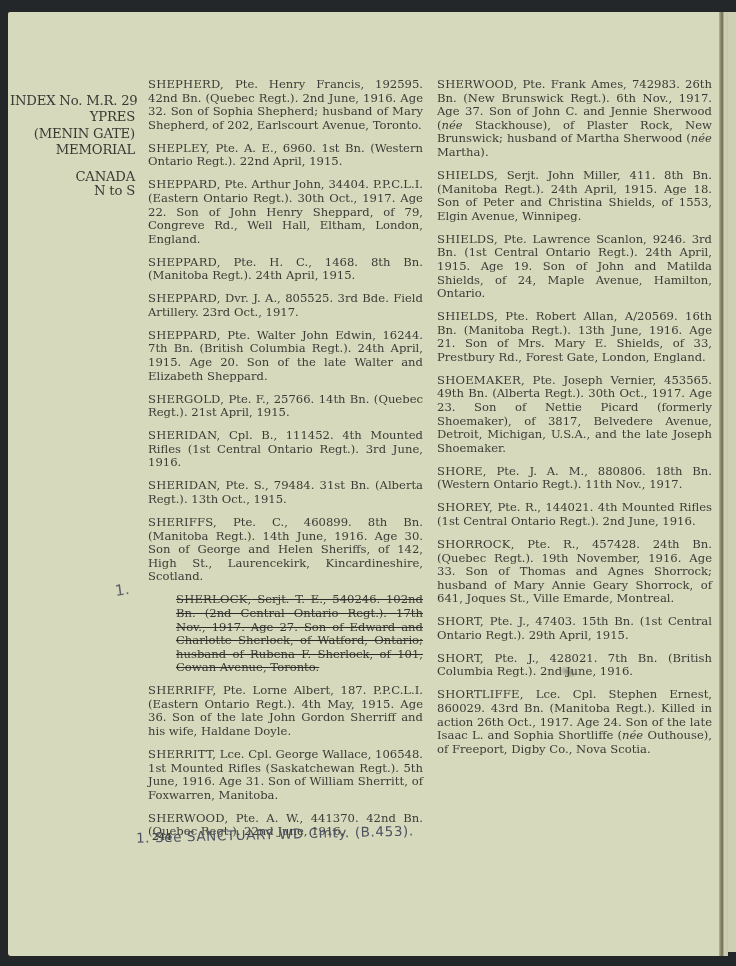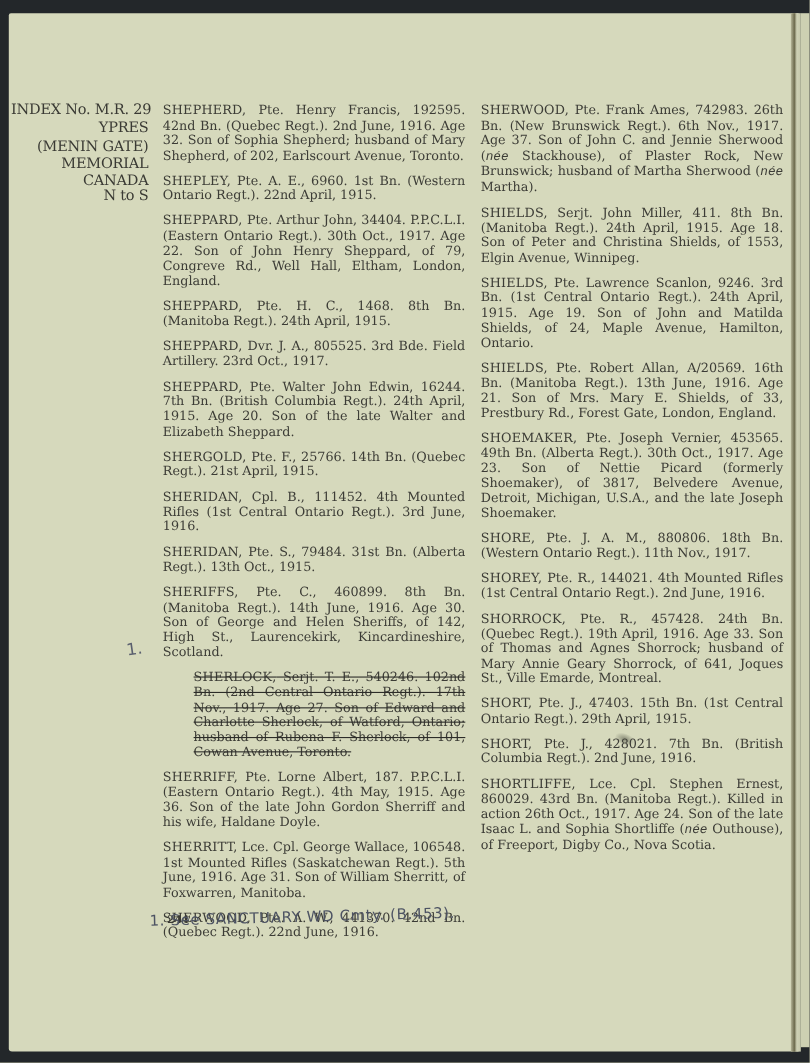--- a/index.html
+++ b/index.html
@@ -22,30 +22,30 @@
     background: #cdd0b2;
   }
   .side-title {
     position: absolute; left: 10px; top: 93px; width: 125px;
     text-align: right;
     font-family: "DejaVu Serif", serif; font-size: 13.2px; line-height: 16.3px;
     color: #3a3a34; letter-spacing: -0.2px;
   }
   .side-title div { white-space: nowrap; }
   .col {
-    position: absolute; top: 94px;
+    position: absolute; top: 78px;
     font-family: "DejaVu Serif", serif; font-size: 11.6px; line-height: 13.6px;
     color: #3c3c36;
   }
   .col.left { left: 148px; width: 275px; }
   .col.right { left: 437px; width: 275px; }
   .entry { margin: 0 0 9.4px 0; text-align: justify; text-align-last: left; }
   .entry .surname { letter-spacing: 0.2px; }
   .entry.struck { text-decoration: line-through; text-decoration-color: #2c2c28; text-decoration-thickness: 1.4px; margin-left: 28px; }
-  .entry i { font-style: italic; font-family: Liberation Mono, monospace; }
+  .entry i { font-style: italic; }
   .annot-mark {
     position: absolute; left: 115px; top: 581px;
     font-family: "DejaVu Sans", sans-serif; font-size: 15px; color: #5a5f6e;
     transform: rotate(-8deg);
   }
   .page-num {
     position: absolute; left: 152px; top: 815px;
     font-family: "DejaVu Serif", serif; font-size: 9.5px; color: #3a3a34; font-weight: bold; margin-top: 16px;
   }
   .handwritten {
@@ -64,21 +64,21 @@
 
 <div class="page"></div>
 <div class="binding"></div>
 <div class="edge-right"></div>
 
 <div class="side-title">
   <div>INDEX No. M.R. 29</div>
   <div>YPRES</div>
   <div>(MENIN GATE)</div>
   <div>MEMORIAL</div>
-  <div style="line-height:13px;margin-top:0;">CANADA</div>
+  <div style="line-height:13px;margin-top:12px;">CANADA</div>
   <div>N to S</div>
 </div>
 
 <div class="col left">
   <p class="entry"><span class="surname">SHEPHERD,</span><span> Pte. Henry Francis, 192595. 42nd Bn. (Quebec Regt.). 2nd June, 1916. Age 32. Son of Sophia Shepherd; husband of Mary Shepherd, of 202, Earlscourt Avenue, Toronto.</span></p>
   <p class="entry"><span class="surname">SHEPLEY,</span><span> Pte. A. E., 6960. 1st Bn. (Western Ontario Regt.). 22nd April, 1915.</span></p>
   <p class="entry"><span class="surname">SHEPPARD,</span><span> Pte. Arthur John, 34404. P.P.C.L.I. (Eastern Ontario Regt.). 30th Oct., 1917. Age 22. Son of John Henry Sheppard, of 79, Congreve Rd., Well Hall, Eltham, London, England.</span></p>
   <p class="entry"><span class="surname">SHEPPARD,</span><span> Pte. H. C., 1468. 8th Bn. (Manitoba Regt.). 24th April, 1915.</span></p>
   <p class="entry"><span class="surname">SHEPPARD,</span><span> Dvr. J. A., 805525. 3rd Bde. Field Artillery. 23rd Oct., 1917.</span></p>
   <p class="entry"><span class="surname">SHEPPARD,</span><span> Pte. Walter John Edwin, 16244. 7th Bn. (British Columbia Regt.). 24th April, 1915. Age 20. Son of the late Walter and Elizabeth Sheppard.</span></p>
@@ -93,21 +93,21 @@
 </div>
 
 <div class="col right">
   <p class="entry"><span class="surname">SHERWOOD,</span><span> Pte. Frank Ames, 742983. 26th Bn. (New Brunswick Regt.). 6th Nov., 1917. Age 37. Son of John C. and Jennie Sherwood (</span><i>née</i><span> Stackhouse), of Plaster Rock, New Brunswick; husband of Martha Sherwood (</span><i>née</i><span> Martha).</span></p>
   <p class="entry"><span class="surname">SHIELDS,</span><span> Serjt. John Miller, 411. 8th Bn. (Manitoba Regt.). 24th April, 1915. Age 18. Son of Peter and Christina Shields, of 1553, Elgin Avenue, Winnipeg.</span></p>
   <p class="entry"><span class="surname">SHIELDS,</span><span> Pte. Lawrence Scanlon, 9246. 3rd Bn. (1st Central Ontario Regt.). 24th April, 1915. Age 19. Son of John and Matilda Shields, of 24, Maple Avenue, Hamilton, Ontario.</span></p>
   <p class="entry"><span class="surname">SHIELDS,</span><span> Pte. Robert Allan, A/20569. 16th Bn. (Manitoba Regt.). 13th June, 1916. Age 21. Son of Mrs. Mary E. Shields, of 33, Prestbury Rd., Forest Gate, London, England.</span></p>
   <p class="entry"><span class="surname">SHOEMAKER,</span><span> Pte. Joseph Vernier, 453565. 49th Bn. (Alberta Regt.). 30th Oct., 1917. Age 23. Son of Nettie Picard (formerly Shoemaker), of 3817, Belvedere Avenue, Detroit, Michigan, U.S.A., and the late Joseph Shoemaker.</span></p>
   <p class="entry"><span class="surname">SHORE,</span><span> Pte. J. A. M., 880806. 18th Bn. (Western Ontario Regt.). 11th Nov., 1917.</span></p>
   <p class="entry"><span class="surname">SHOREY,</span><span> Pte. R., 144021. 4th Mounted Rifles (1st Central Ontario Regt.). 2nd June, 1916.</span></p>
-  <p class="entry"><span class="surname">SHORROCK,</span><span> Pte. R., 457428. 24th Bn. (Quebec Regt.). 19th April, 1916. Age 33. Son of Thomas and Agnes Shorrock; husband of Mary Annie Geary Shorrock, of 641, Joques St., Ville Emarde, Montreal.</span></p>
+  <p class="entry"><span class="surname">SHORROCK,</span><span> Pte. R., 457428. 24th Bn. (Quebec Regt.). 19th November, 1916. Age 33. Son of Thomas and Agnes Shorrock; husband of Mary Annie Geary Shorrock, of 641, Joques St., Ville Emarde, Montreal.</span></p>
   <p class="entry"><span class="surname">SHORT,</span><span> Pte. J., 47403. 15th Bn. (1st Central Ontario Regt.). 29th April, 1915.</span></p>
   <p class="entry"><span class="surname">SHORT,</span><span> Pte. J., 428021. 7th Bn. (British Columbia Regt.). 2nd June, 1916.</span></p>
   <p class="entry"><span class="surname">SHORTLIFFE,</span><span> Lce. Cpl. Stephen Ernest, 860029. 43rd Bn. (Manitoba Regt.). Killed in action 26th Oct., 1917. Age 24. Son of the late Isaac L. and Sophia Shortliffe (</span><i>née</i><span> Outhouse), of Freeport, Digby Co., Nova Scotia.</span></p>
 </div>
 
 <div class="annot-mark">1.</div>
 <div class="blot"></div>
 <div class="page-num">244</div>
 <div class="handwritten">1. See SANCTUARY WD Cmty. (B.453).</div>
 

